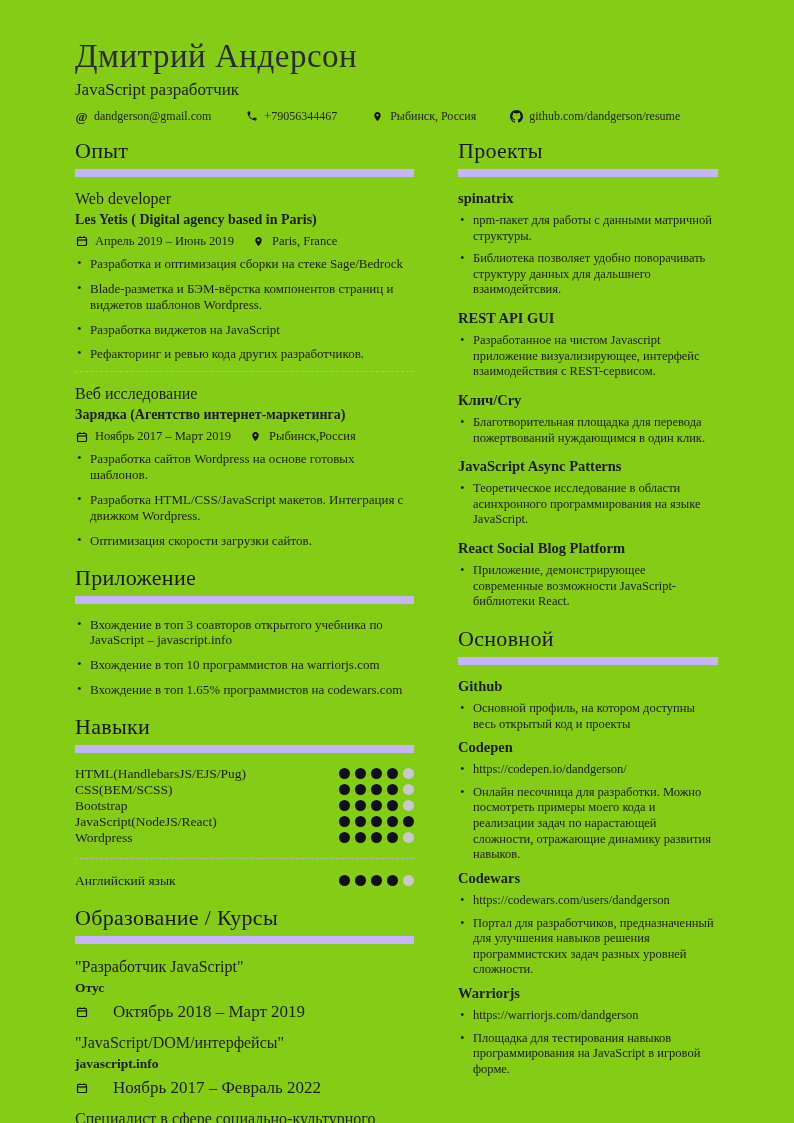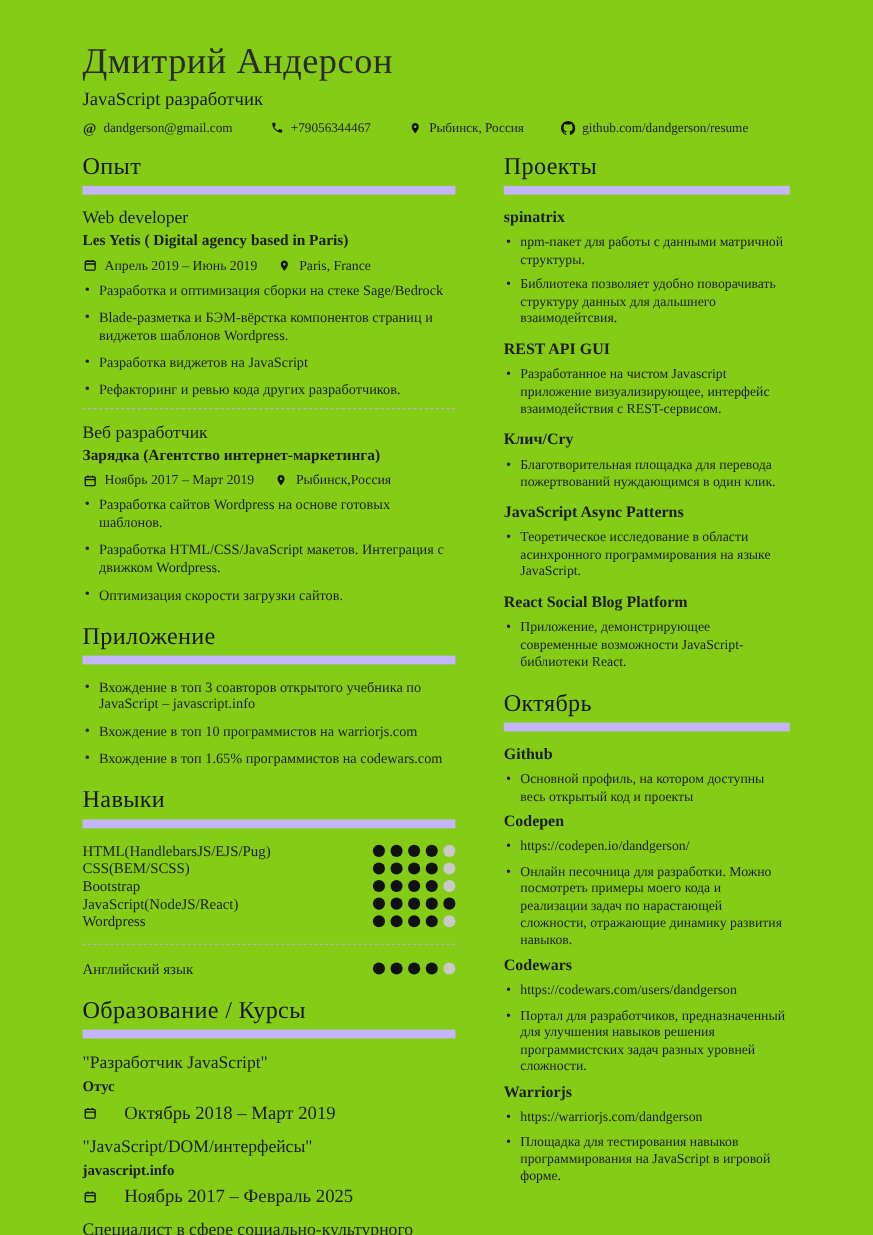--- a/index.html
+++ b/index.html
@@ -130,21 +130,21 @@
             <li>Разработка и оптимизация сборки на стеке Sage/Bedrock</li>
             <li>Blade-разметка и БЭМ-вёрстка компонентов страниц и виджетов шаблонов Wordpress.</li>
             <li>Разработка виджетов на JavaScript</li>
             <li>Рефакторинг и ревью кода других разработчиков.</li>
           </ul>
         </div>
 
         <div class="dashed"></div>
 
         <div class="job">
-          <div class="role">Веб разработчик</div>
+          <div class="role">Веб исследование</div>
           <div class="company">Зарядка (Агентство интернет-маркетинга)</div>
           <div class="meta">
             <span class="cicon">
               <svg width="12" height="12" viewBox="0 0 24 24">
                   <g stroke="#111" stroke-width="2.4" fill="none">
                     <rect x="3" y="5" width="18" height="16" rx="2"></rect>
                     <line x1="3" y1="10" x2="21" y2="10"></line>
                     <line x1="8" y1="2.5" x2="8" y2="6"></line>
                     <line x1="16" y1="2.5" x2="16" y2="6"></line>
                   </g>
@@ -269,21 +269,21 @@
             <span class="cicon">
               <svg width="12" height="12" viewBox="0 0 24 24">
                   <g stroke="#111" stroke-width="2.4" fill="none">
                     <rect x="3" y="5" width="18" height="16" rx="2"></rect>
                     <line x1="3" y1="10" x2="21" y2="10"></line>
                     <line x1="8" y1="2.5" x2="8" y2="6"></line>
                     <line x1="16" y1="2.5" x2="16" y2="6"></line>
                   </g>
                 </svg>
             </span>
-            <span>Ноябрь 2017 – Февраль 2025</span>
+            <span>Ноябрь 2017 – Февраль 2022</span>
           </div>
         </div>
 
         <div class="edu">
           <div class="edu-title">Специалист в сфере социально-культурного сервиса (Связи с общественностью)</div>
           <div class="edu-org">РГАТУ им. Соловьёва</div>
 
         </div>
       </section>
     </div>
@@ -324,21 +324,21 @@
 
         <div class="proj">
           <div class="proj-title">React Social Blog Platform</div>
           <ul class="blist">
             <li>Приложение, демонстрирующее современные возможности JavaScript-библиотеки React.</li>
           </ul>
         </div>
       </section>
 
       <section>
-        <h2 class="sec">Октябрь</h2>
+        <h2 class="sec">Основной</h2>
 
         <div class="profile">
           <div class="proj-title">Github</div>
           <ul class="blist">
             <li>Основной профиль, на котором доступны весь открытый код и проекты</li>
           </ul>
         </div>
 
         <div class="profile">
           <div class="proj-title">Codepen</div>

